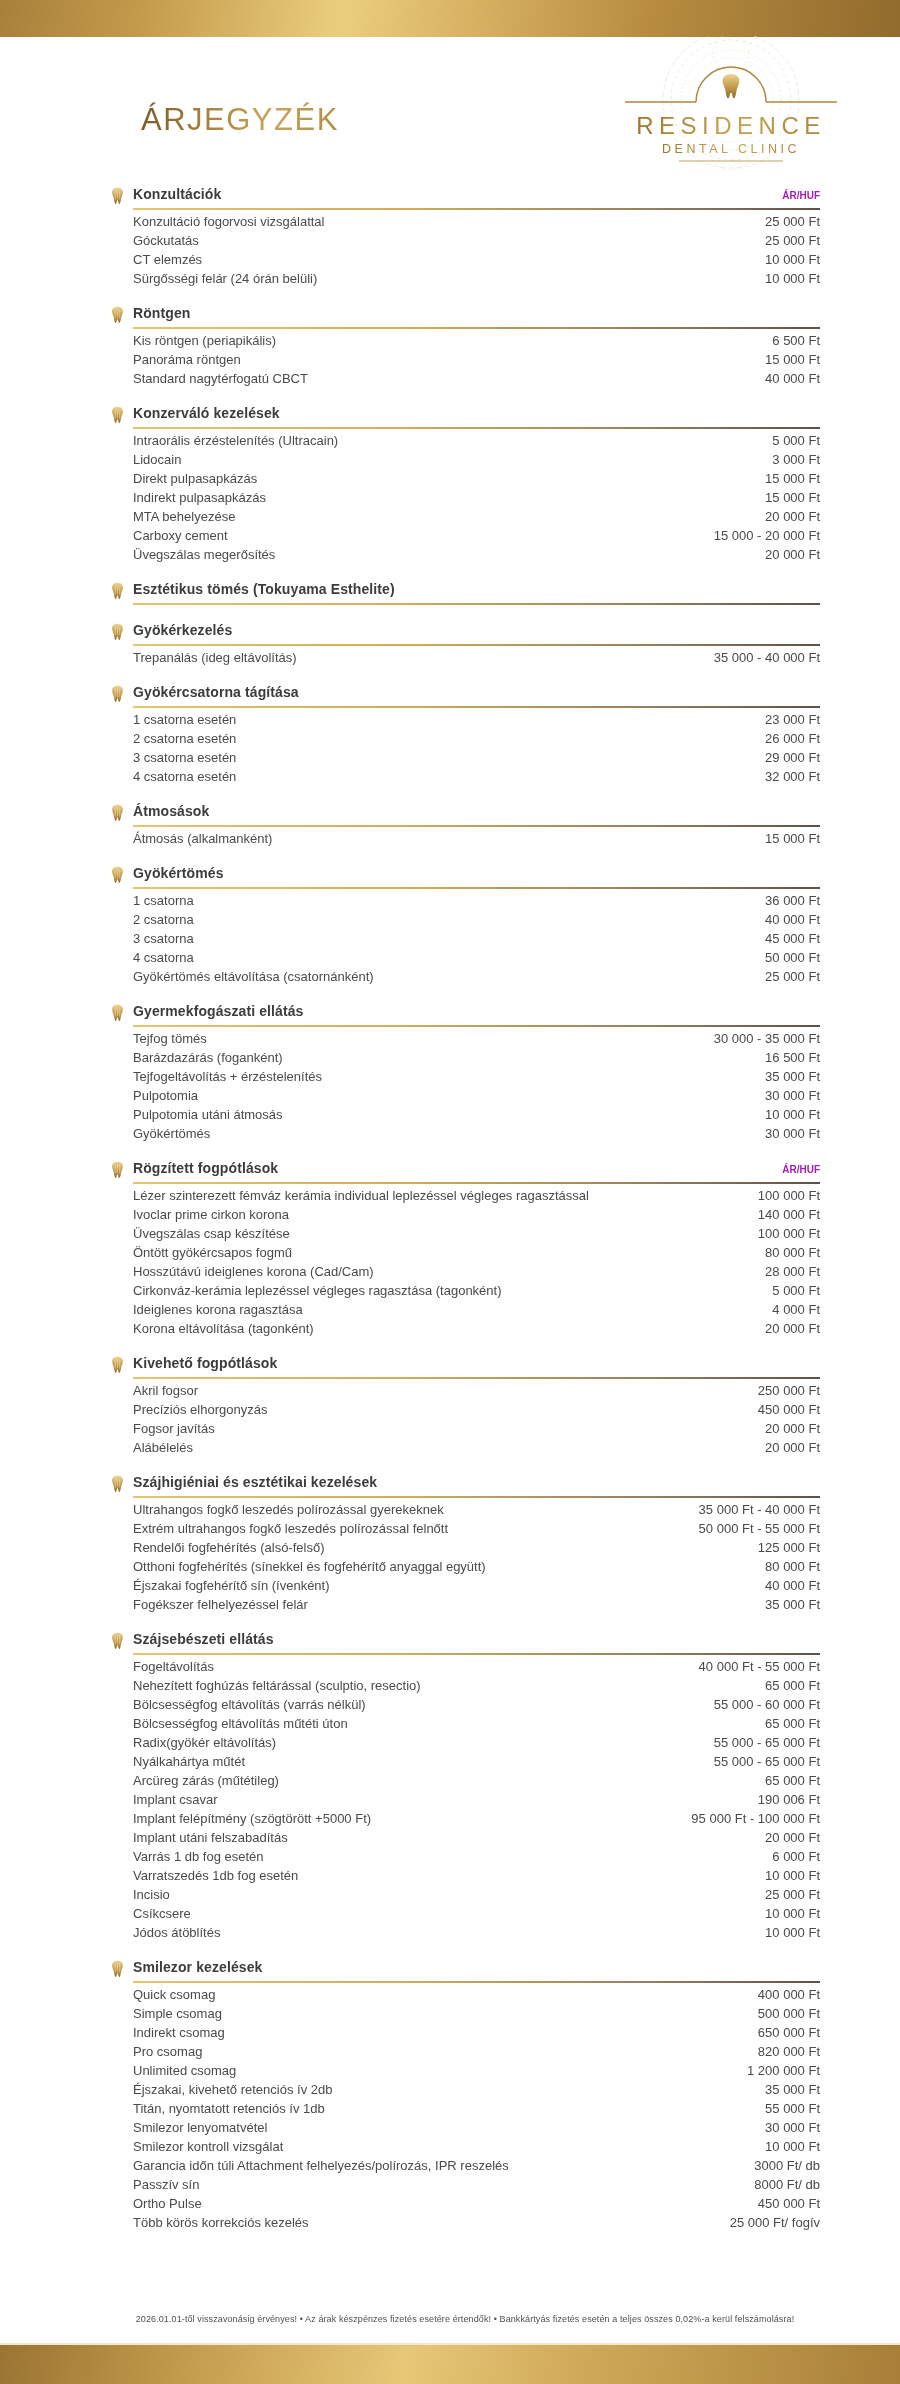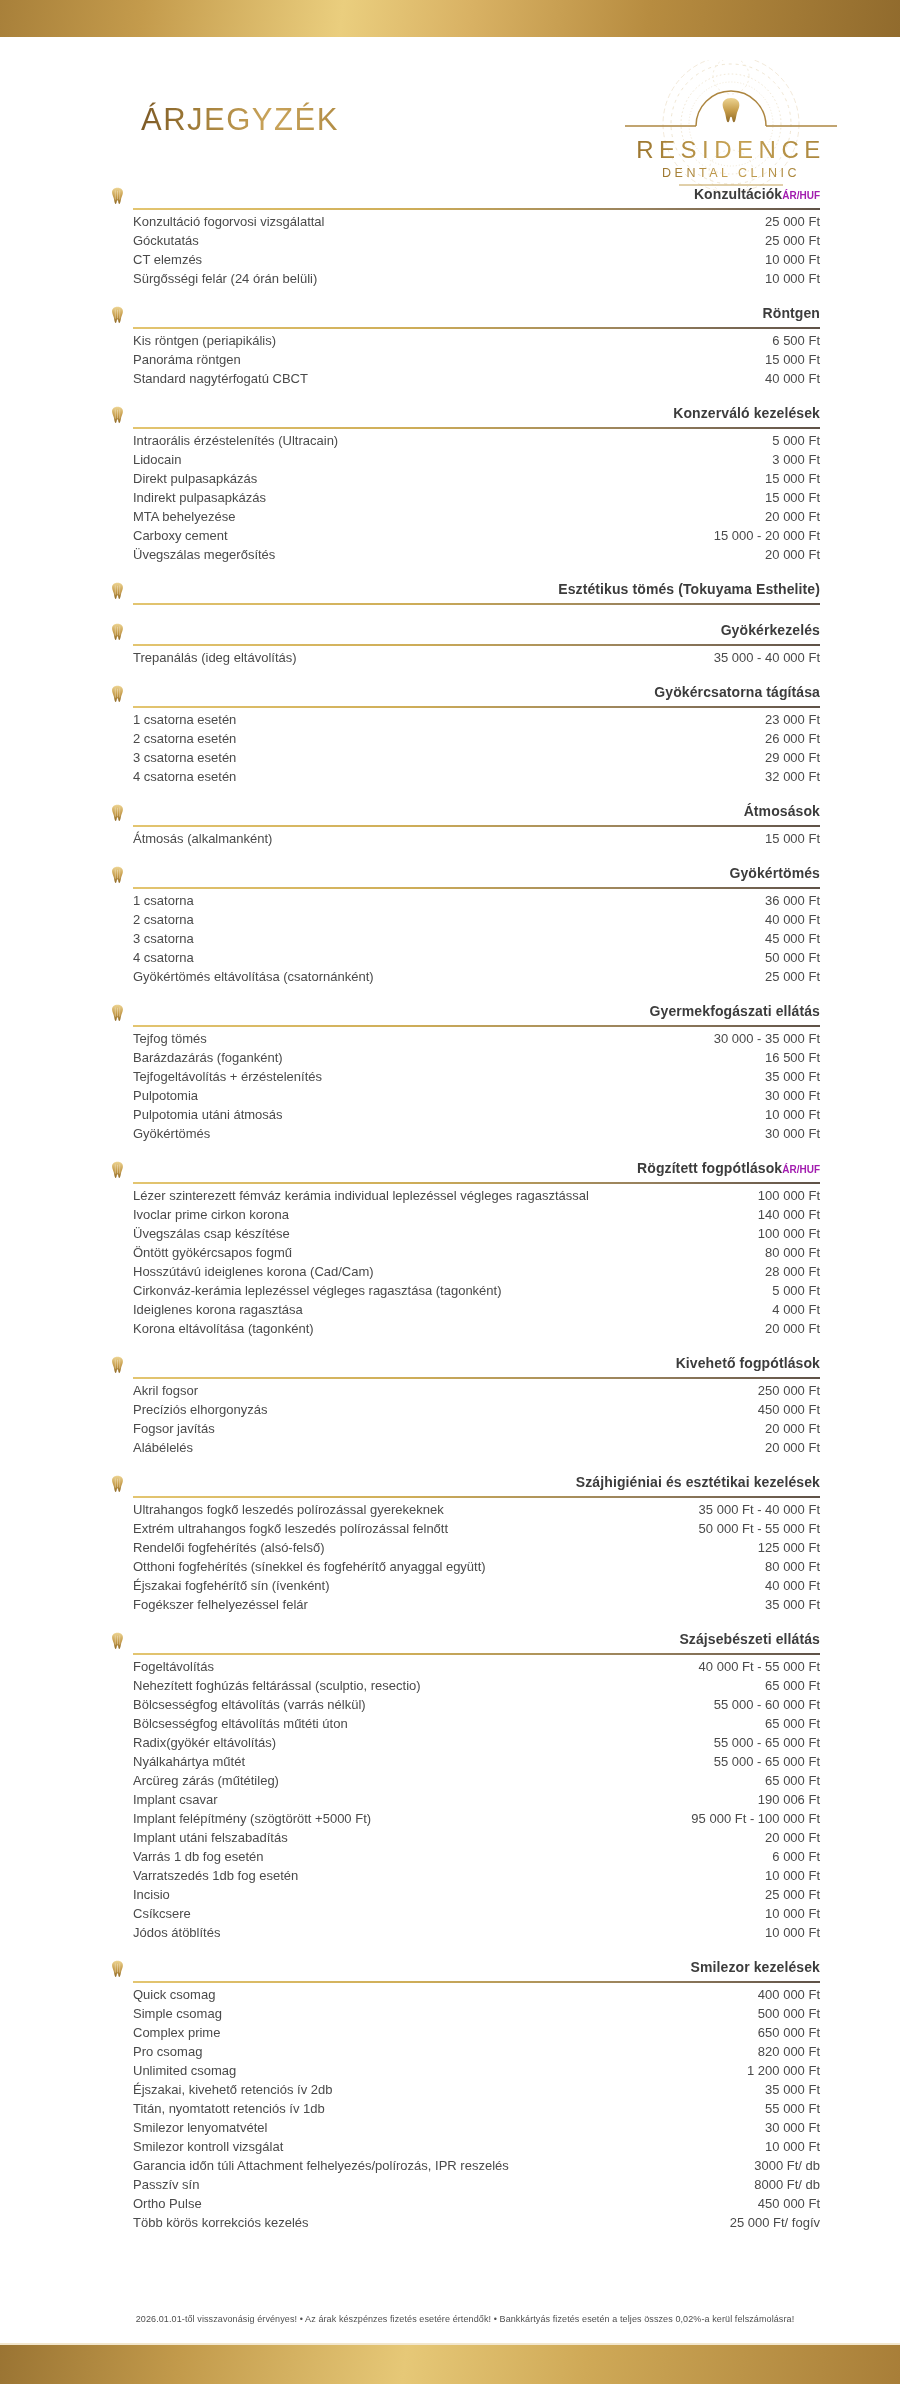--- a/index.html
+++ b/index.html
@@ -15,25 +15,25 @@
   .band-bottom {
     bottom:0; height:39px; border-top:2px solid #f3e7cd;
     background:linear-gradient(98deg,#9a7433 0%,#c29a4b 20%,#e6c877 45%,#cfa957 65%,#a87e38 100%);
   }
   .page-title {
     position:absolute; left:133px; top:94px; margin:8px;
     font-size:31px; font-weight:400; letter-spacing:1.5px;
     background:linear-gradient(90deg,#7d5a26 0%,#a37f3a 30%,#caa45a 65%,#b28d45 100%);
     -webkit-background-clip:text; background-clip:text; color:transparent;
   }
-  .logo { position:absolute; top:60px; right:55px; width:228px; height:142px; }
+  .logo { position:absolute; top:36px; right:55px; width:228px; height:142px; }
   #sections { position:absolute; top:186px; left:110px; right:80px; }
   .price-section { margin:0 0 17px 0; }
   .sec-head {
-    position:relative; display:flex; justify-content:flex-end; align-items:baseline;
+    position:relative; display:flex; justify-content:space-between; align-items:baseline;
     padding-left:23px; height:20px;
   }
   .tooth-icon { position:absolute; left:0; top:1px; width:15px; height:18px; }
   .sec-title { margin:0; font-size:14px; font-weight:700; color:#3c3c3c; letter-spacing:.1px; }
   .price-col-header { font-size:10px; font-weight:700; color:#a21caf; }
   .sec-underline {
     height:2px; margin:2px 0 2px 23px;
     background:linear-gradient(90deg,#e3c570 0%,#cfae58 40%,#96805d 75%,#5e5148 100%);
   }
   .rows { list-style:none; margin:0; padding:0 0 0 23px; }
@@ -599,21 +599,21 @@
     <span class="row-label">Quick csomag</span>
     <span class="row-price">400 000 Ft</span>
   </li>
 
   <li class="row">
     <span class="row-label">Simple csomag</span>
     <span class="row-price">500 000 Ft</span>
   </li>
 
   <li class="row">
-    <span class="row-label">Complex prime</span>
+    <span class="row-label">Indirekt csomag</span>
     <span class="row-price">650 000 Ft</span>
   </li>
 
   <li class="row">
     <span class="row-label">Pro csomag</span>
     <span class="row-price">820 000 Ft</span>
   </li>
 
   <li class="row">
     <span class="row-label">Unlimited csomag</span>

